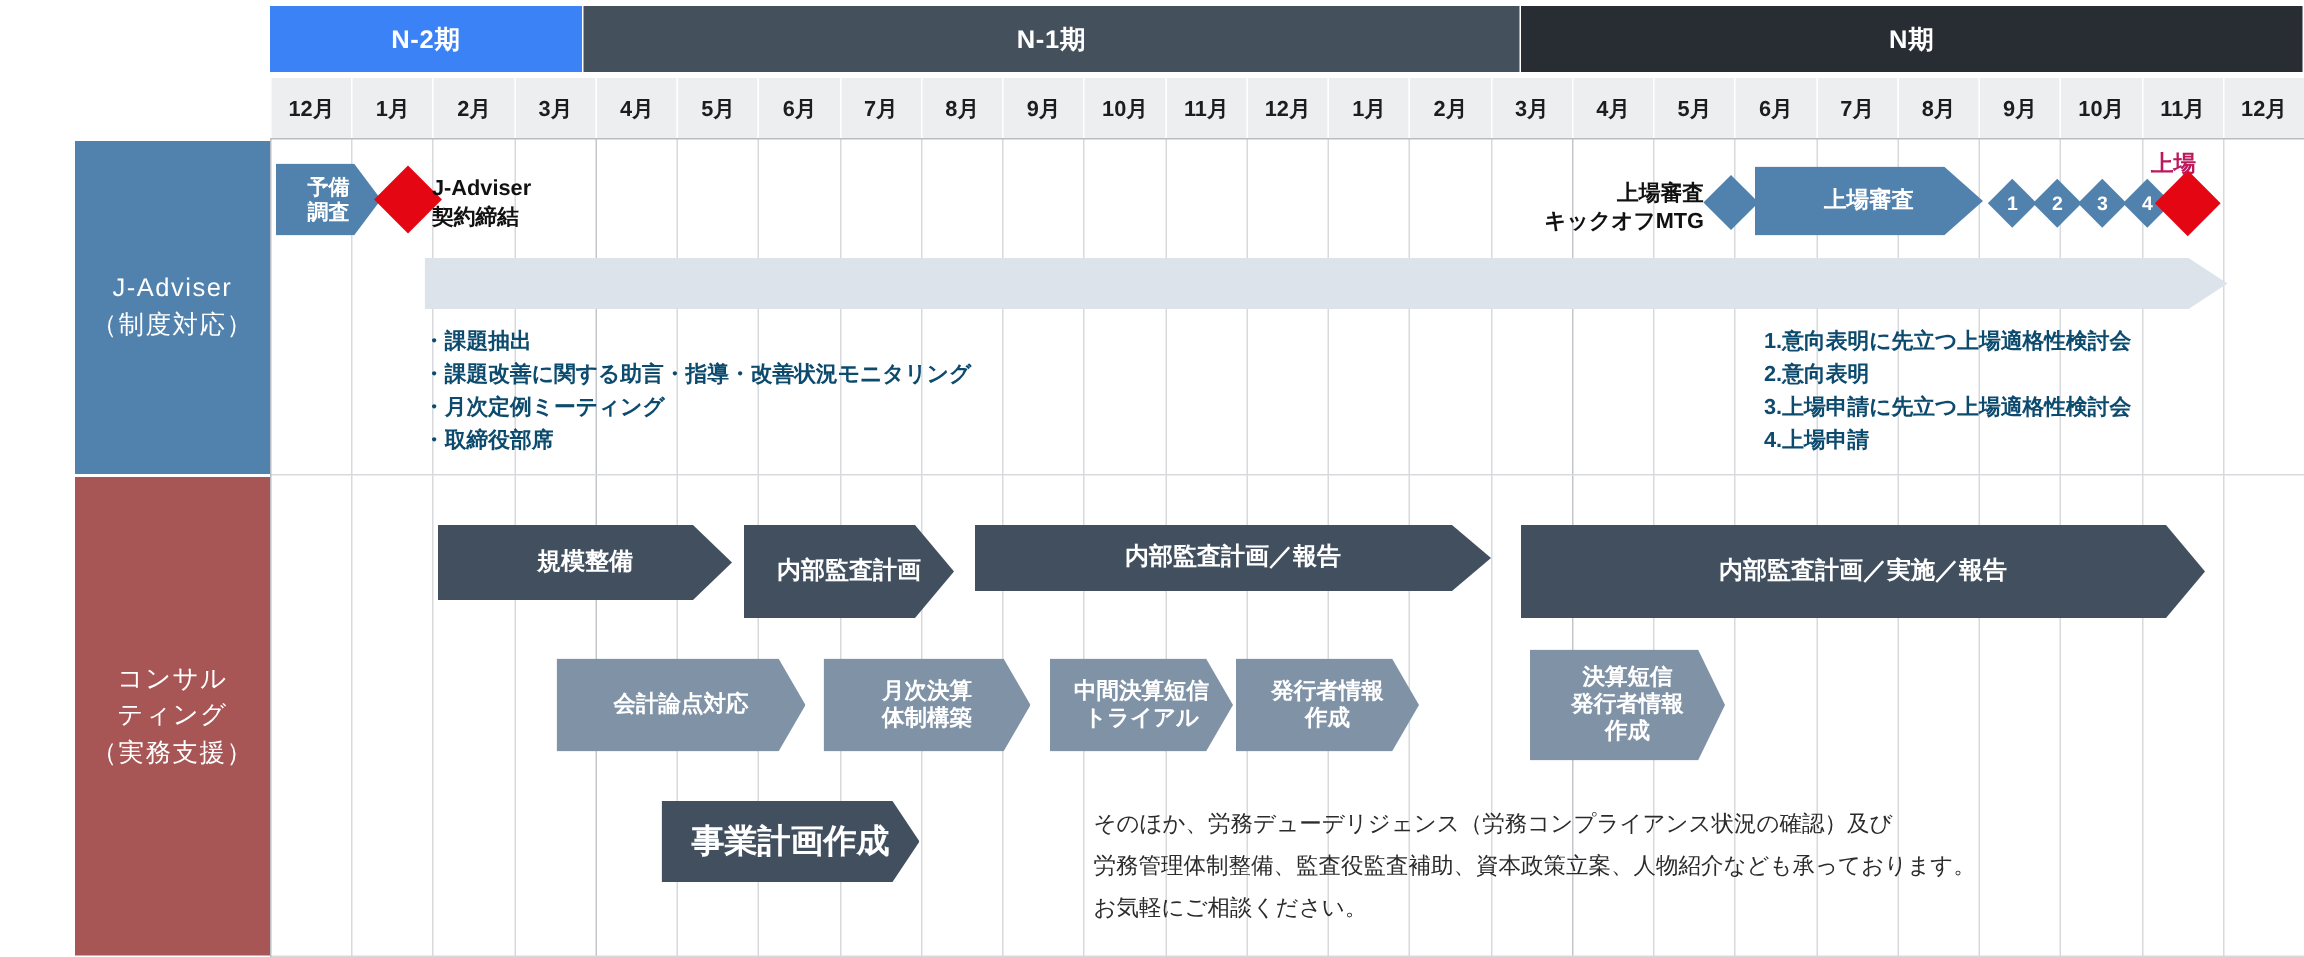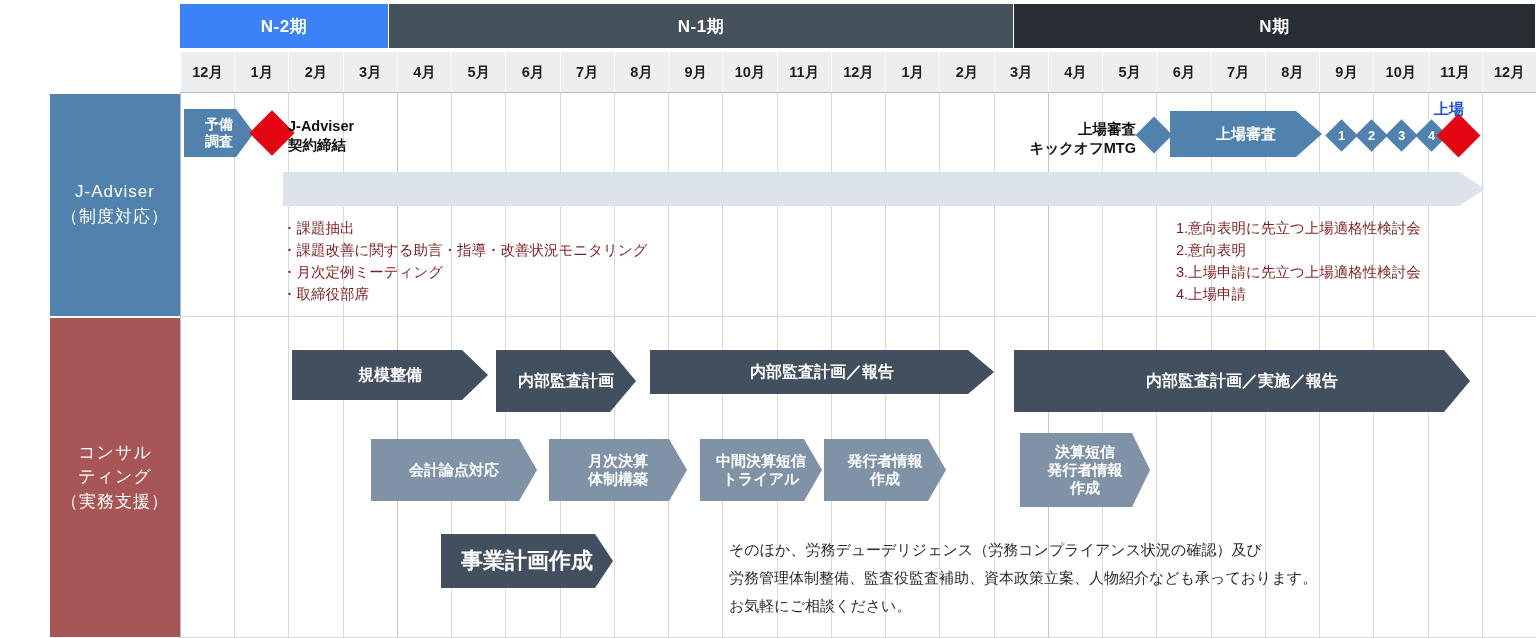--- a/index.html
+++ b/index.html
@@ -72,30 +72,30 @@
     position: absolute;
     transform: rotate(45deg);
     display: flex; align-items: center; justify-content: center;
   }
   .diamond > span {
     transform: rotate(-45deg);
     color: #ffffff; font-weight: bold; font-size: 13px; line-height: 1;
   }
   .diamond.red  { background: #e40613; }
   .diamond.blue { background: #5182ad; }
-  .listblk { position: absolute; color: #7f1d1d; font-size: 14.5px; font-weight: normal; line-height: 1.52; }
+  .listblk { position: absolute; color: #0c4a6e; font-size: 14.5px; font-weight: bold; line-height: 1.52; }
   .listblk div { white-space: pre; }
   .note { position: absolute; color: #2b2b2b; font-size: 15px; line-height: 1.85; }
   .note div { white-space: pre; }
   .milestone {
     position: absolute; text-align: center; font-weight: bold;
     font-size: 14.5px; line-height: 1.3; color: #111; white-space: pre-line;
   }
   .uplabel {
-    position: absolute; color: #1d4ed8; font-weight: bold; font-size: 15px;
+    position: absolute; color: #be185d; font-weight: bold; font-size: 15px;
   }
 </style>
 </head>
 <body>
 
 <div id="root">
 
   <div class="period p0" style="left:180px; width:208px;">
     <span>N-2期</span>
   </div>

